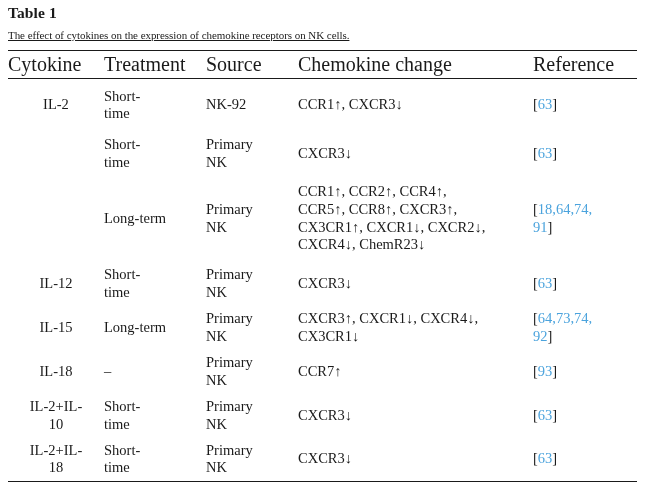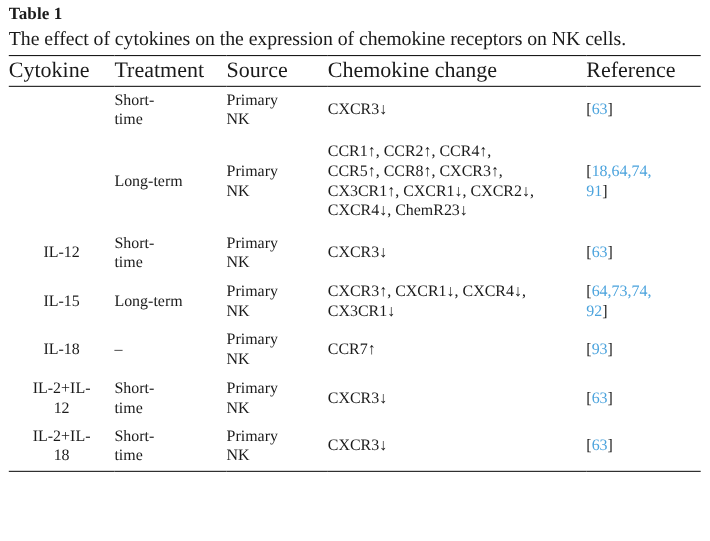--- a/index.html
+++ b/index.html
@@ -22,24 +22,25 @@
     padding: 0 8px;
   }
   .table-label {
     font-size: 15.5px;
     font-weight: bold;
     line-height: 20px;
     padding-top: 3px;
     letter-spacing: 0.1px;
   }
   .table-caption {
-    font-size: 18px;
+    font-size: 11px;
     line-height: 22px;
     padding-top: 1px;
     letter-spacing: -0.05px;
+    text-decoration: underline;
   }
   table.data-table {
     width: 629px;
     border-collapse: collapse;
     table-layout: fixed;
     margin-top: 4px;
     font-size: 14.5px;
   }
   table.data-table thead th {
     font-weight: normal;
@@ -119,20 +120,38 @@
     <thead>
       <tr>
         <th class="col-cytokine">Cytokine</th>
         <th class="col-treatment">Treatment</th>
         <th class="col-source">Source</th>
         <th class="col-chemo">Chemokine change</th>
         <th class="col-ref">Reference</th>
       </tr>
     </thead>
     <tbody id="table-body">
+        <tr class="rowpad-tall">
+          <td class="cell-cytokine">
+            <span class="wrapline">IL-2</span>
+          </td>
+          <td class="cell-treatment">
+            <span class="wrapline">Short-</span>
+            <span class="wrapline">time</span>
+          </td>
+          <td class="cell-source">
+            <span class="wrapline">NK-92</span>
+          </td>
+          <td class="cell-chemo">
+            <span class="wrapline">CCR1↑, CXCR3↓</span>
+          </td>
+          <td class="cell-ref">
+            <span class="wrapline reference"><span class="ref-bracket">[</span><span class="ref-num" style="color: rgb(75, 163, 221);">6</span><span class="ref-num" style="color: rgb(75, 163, 221);">3</span><span class="ref-bracket">]</span></span>
+          </td>
+        </tr>
         <tr class="rowpad-med">
           <td class="cell-cytokine">
             <span class="wrapline"></span>
           </td>
           <td class="cell-treatment">
             <span class="wrapline">Short-</span>
             <span class="wrapline">time</span>
           </td>
           <td class="cell-source">
             <span class="wrapline">Primary</span>
@@ -220,21 +239,21 @@
           <td class="cell-chemo">
             <span class="wrapline">CCR7↑</span>
           </td>
           <td class="cell-ref">
             <span class="wrapline reference"><span class="ref-bracket">[</span><span class="ref-num" style="color: rgb(75, 163, 221);">9</span><span class="ref-num" style="color: rgb(75, 163, 221);">3</span><span class="ref-bracket">]</span></span>
           </td>
         </tr>
         <tr class="rowpad-med">
           <td class="cell-cytokine">
             <span class="wrapline">IL-2+IL-</span>
-            <span class="wrapline">12</span>
+            <span class="wrapline">10</span>
           </td>
           <td class="cell-treatment">
             <span class="wrapline">Short-</span>
             <span class="wrapline">time</span>
           </td>
           <td class="cell-source">
             <span class="wrapline">Primary</span>
             <span class="wrapline">NK</span>
           </td>
           <td class="cell-chemo">

